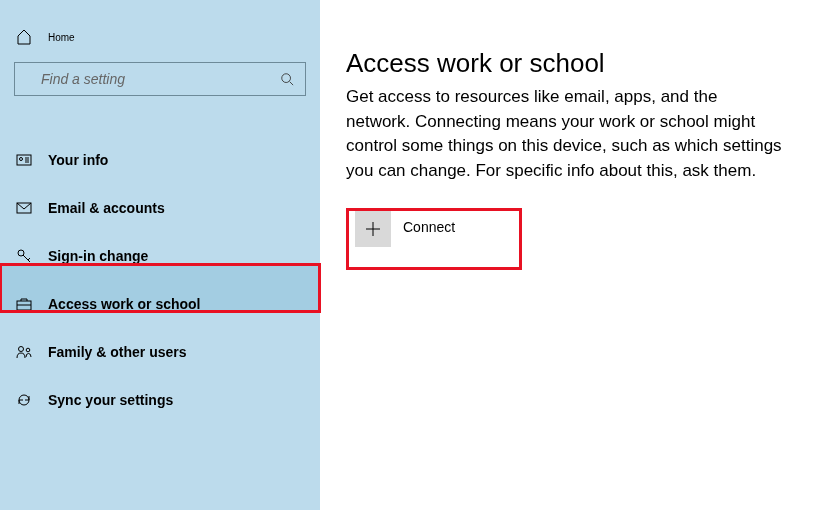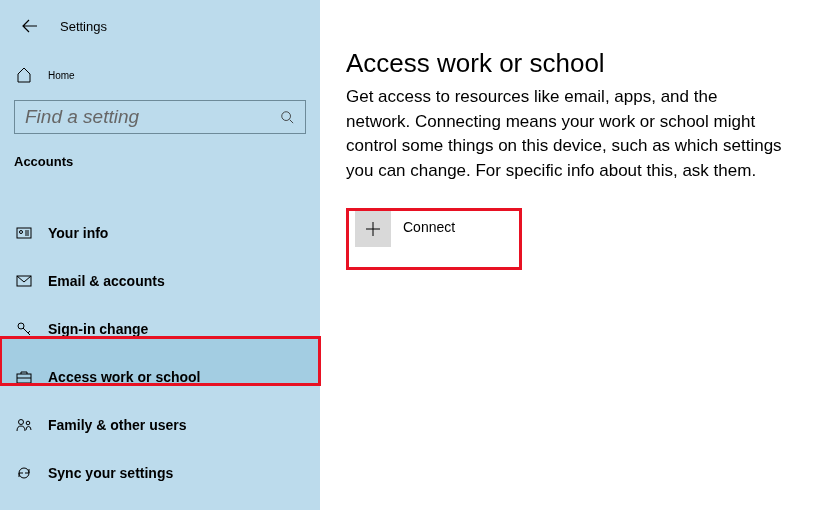--- a/index.html
+++ b/index.html
@@ -5,21 +5,21 @@
     * { margin: 0; padding: 0; box-sizing: border-box; font-family: "Segoe UI", sans-serif; }
     body { width: 816px; height: 510px; display: flex; background: #fff; overflow: hidden; }
     .sidebar { width: 320px; height: 100%; background: #bcdbec; position: relative; }
     .header-row { display: flex; align-items: center; padding: 14px 0 0 18px; }
     .back-btn { width: 24px; height: 24px; display: flex; align-items: center; justify-content: center; cursor: pointer; }
     .header-title { font-size: 13px; margin-left: 18px; color: #000; }
     .home-row { display: flex; align-items: center; padding: 18px 0 0 14px; cursor: pointer; height: 40px; margin-top: 8px; }
     .home-row .icon { width: 20px; display: flex; align-items: center; justify-content: center; }
     .home-row .label { font-size: 10px; margin-left: 14px; color: #000; }
     .search-box { margin: 14px 14px 0 14px; border: 1px solid #6d8a99; height: 34px; display: flex; align-items: center; padding: 0 10px; cursor: text; }
-    .search-box input { flex: 1; border: none; background: transparent; font-size: 19px; outline: none; color: #555; font-style: italic; }
+    .search-box input { flex: 1; border: none; background: transparent; font-size: 14px; outline: none; color: #555; font-style: italic; margin-left: 16px; }
     .search-box input::placeholder { color: #666; font-style: italic; }
     .search-icon { width: 16px; height: 16px; display: flex; align-items: center; justify-content: center; }
     .section-title { font-size: 13px; font-weight: 600; padding: 20px 0 0 14px; color: #000; }
     .nav-list { margin-top: 24px; }
     .nav-item { display: flex; align-items: flex-end; height: 48px; padding-left: 14px; cursor: pointer; font-weight: bold; }
     .nav-item.selected { background: #a3cde2; }
     .nav-item.highlight { outline: 3px solid #e81123; outline-offset: -2px; }
     .nav-item .icon { width: 20px; display: flex; align-items: center; justify-content: center; }
     .nav-item .label { font-size: 14px; margin-left: 14px; color: #000; }
     .main { flex: 1; padding: 48px 20px 0 26px; background: #fff; }
@@ -27,49 +27,40 @@
     .page-desc { font-size: 17px; color: #000; margin-top: 6px; line-height: 1.45; max-width: 440px; }
     .connect-box { margin-top: 24px; width: 176px; height: 62px; border: 3px solid #e81123; display: flex; padding: 0 6px; cursor: pointer; }
     .plus-tile { width: 36px; height: 36px; background: #d9d9d9; display: flex; align-items: center; justify-content: center; }
     .connect-label { font-size: 14px; color: #000; margin-left: 12px; align-self: flex-start; margin-top: 8px; }
     svg { display: block; }
   </style>
 </head>
 <body>
 
 <div class="sidebar">
-  <div class="header-row">
-    <div class="back-btn">
-      <svg width="16" height="16" viewBox="0 0 16 16">
-          <path d="M7 2 L1 8 L7 14 M1 8 H15" stroke="#000" stroke-width="1.2" fill="none"></path>
-        </svg>
-    </div>
-    <div class="header-title">Settings</div>
-  </div>
 
   <div class="home-row">
     <span class="icon">
       <svg width="16" height="16" viewBox="0 0 16 16">
           <path d="M2 7 L8 1 L14 7 V15 H2 Z" stroke="#000" stroke-width="1" fill="none"></path>
         </svg>
     </span>
     <span class="label">Home</span>
   </div>
 
   <div class="search-box">
     <input type="text" placeholder="Find a setting" style="">
     <span class="search-icon">
       <svg width="14" height="14" viewBox="0 0 16 16">
           <circle cx="7" cy="7" r="5" stroke="#333" stroke-width="1" fill="none"></circle>
           <line x1="11" y1="11" x2="15" y2="15" stroke="#333" stroke-width="1"></line>
         </svg>
     </span>
   </div>
 
-  <div class="section-title">Accounts</div>
 
   <div class="nav-list">
     <div class="nav-item">
       <span class="icon">
         <svg width="16" height="16" viewBox="0 0 16 16">
             <rect x="1" y="3" width="14" height="10" stroke="#000" stroke-width="1" fill="none"></rect>
             <circle cx="5" cy="7" r="1.5" stroke="#000" stroke-width="1" fill="none"></circle>
             <line x1="9" y1="6" x2="13" y2="6" stroke="#000"></line>
             <line x1="9" y1="8" x2="13" y2="8" stroke="#000"></line>
             <line x1="9" y1="10" x2="13" y2="10" stroke="#000"></line>

